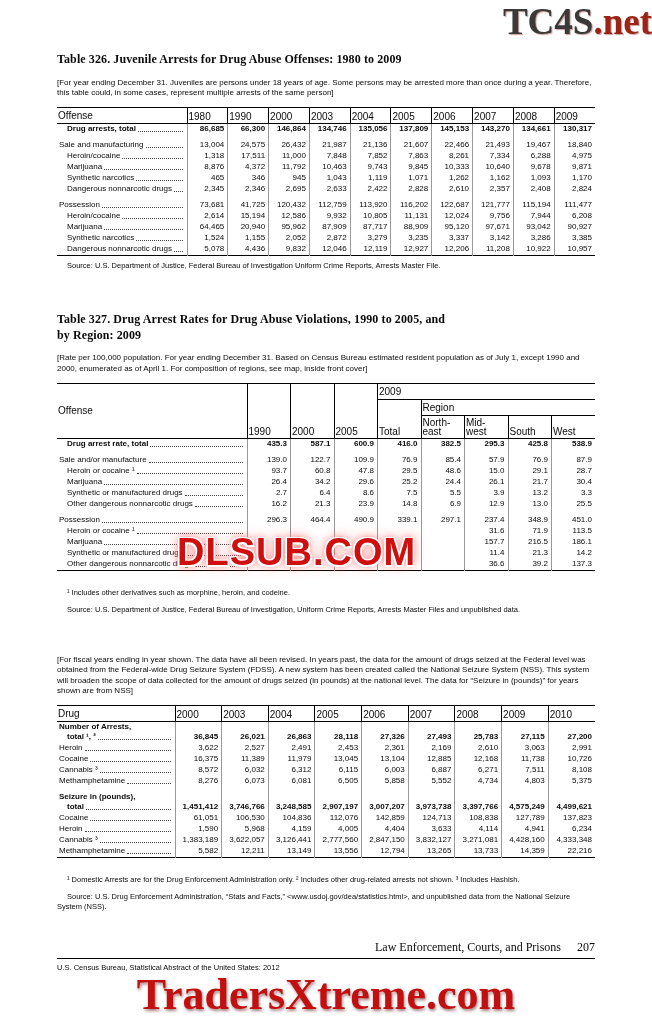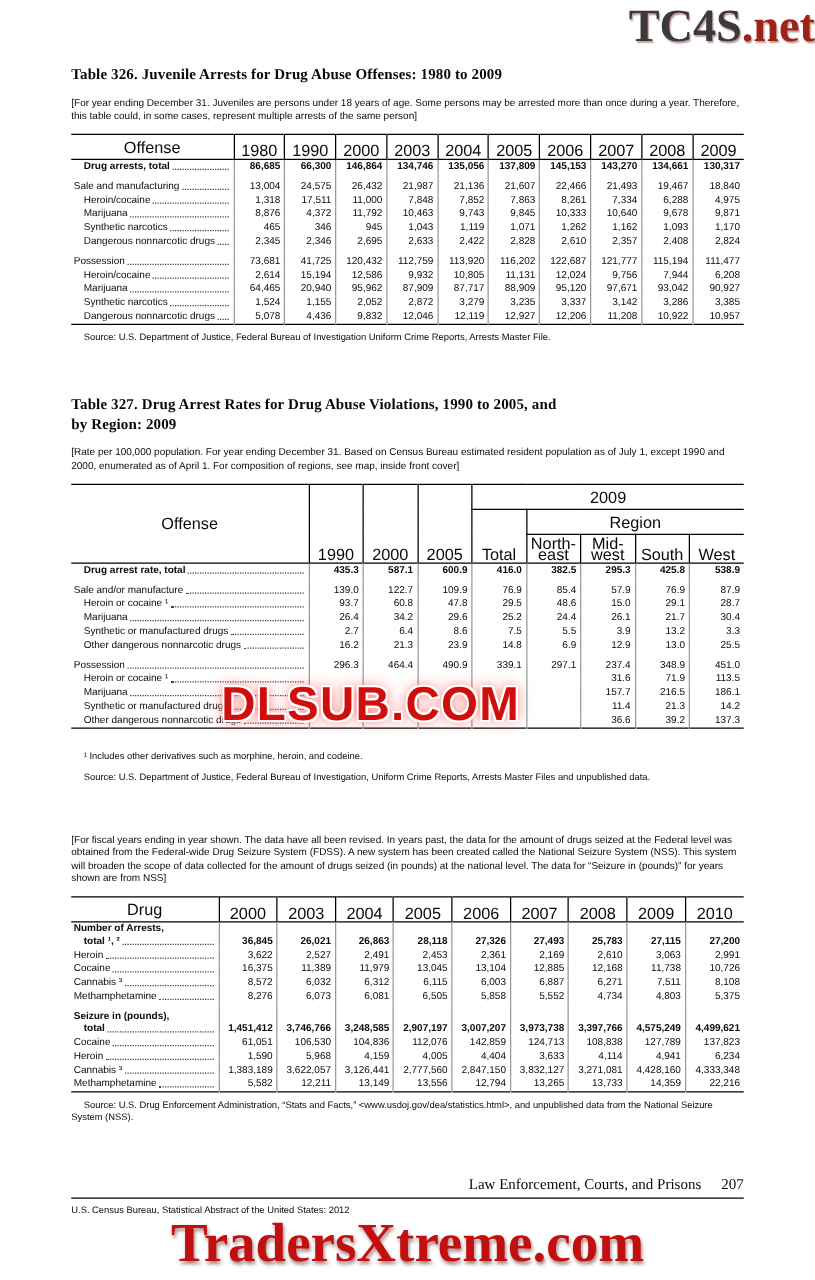--- a/index.html
+++ b/index.html
@@ -8,21 +8,21 @@
   .content{position:absolute;left:57px;top:0;width:538px;padding-top:42px;}
 
   .t-title{font-family:"Liberation Serif",serif;font-weight:bold;font-size:12px;line-height:1.3;white-space:pre-line;letter-spacing:0.1px;}
   .t-note{font-size:8px;line-height:1.32;margin-top:3px;}
   .t-src{font-size:7.5px;margin-top:5px;text-indent:10px;line-height:1.3;}
   .t-fn{font-size:7.5px;margin-top:17px;text-indent:10px;line-height:1.3;}
   .sec327{margin-top:42px;}
   .sec328{margin-top:40px;}
 
   table.data{width:100%;table-layout:fixed;border-collapse:collapse;margin-top:5px;border-top:1px solid #000;border-bottom:1px solid #000;font-size:8px;}
-  table.data thead th{font-weight:normal;font-size:13px;text-align:center;vertical-align:middle;padding:2px 1px;border-left:1px solid #000;}
+  table.data thead th{font-weight:normal;font-size:10px;text-align:left;vertical-align:middle;padding:2px 1px;border-left:1px solid #000;}
   table.data thead th.stub-h{border-left:none;}
   table.data thead th.grp{border-bottom:1px solid #000;}
   table.data thead th.yr{vertical-align:bottom;white-space:pre-line;line-height:9px;padding-bottom:2px;}
   table.data tbody tr:first-child td{border-top:1px solid #000;}
   table.data td{padding:0.5px 3px 0.5px 2px;line-height:10px;vertical-align:bottom;}
   td.num{text-align:right;border-left:1px solid #999;}
   td.stub{text-align:left;}
   tr.bold{font-weight:bold;}
   tr.spacer td{height:4px;}
   .lbl{display:flex;align-items:flex-end;}
@@ -752,20 +752,21 @@
               <td class="num">13,149</td>
               <td class="num">13,556</td>
               <td class="num">12,794</td>
               <td class="num">13,265</td>
               <td class="num">13,733</td>
               <td class="num">14,359</td>
               <td class="num">22,216</td>
             </tr>
           </tbody>
       </table>
+      <p class="t-fn">¹ Domestic Arrests are for the Drug Enforcement Administration only. ² Includes other drug-related arrests not shown. ³ Includes Hashish.</p>
       <p class="t-src">Source: U.S. Drug Enforcement Administration, “Stats and Facts,” &lt;www.usdoj.gov/dea/statistics.html&gt;, and unpublished data from the National Seizure System (NSS).</p>
     </section>
 
   </div>
 
   <div class="footer">
     <div class="footer-line">
       <span>Law Enforcement, Courts, and Prisons</span><span class="pg">207</span>
     </div>
     <div class="footer-rule"></div>

